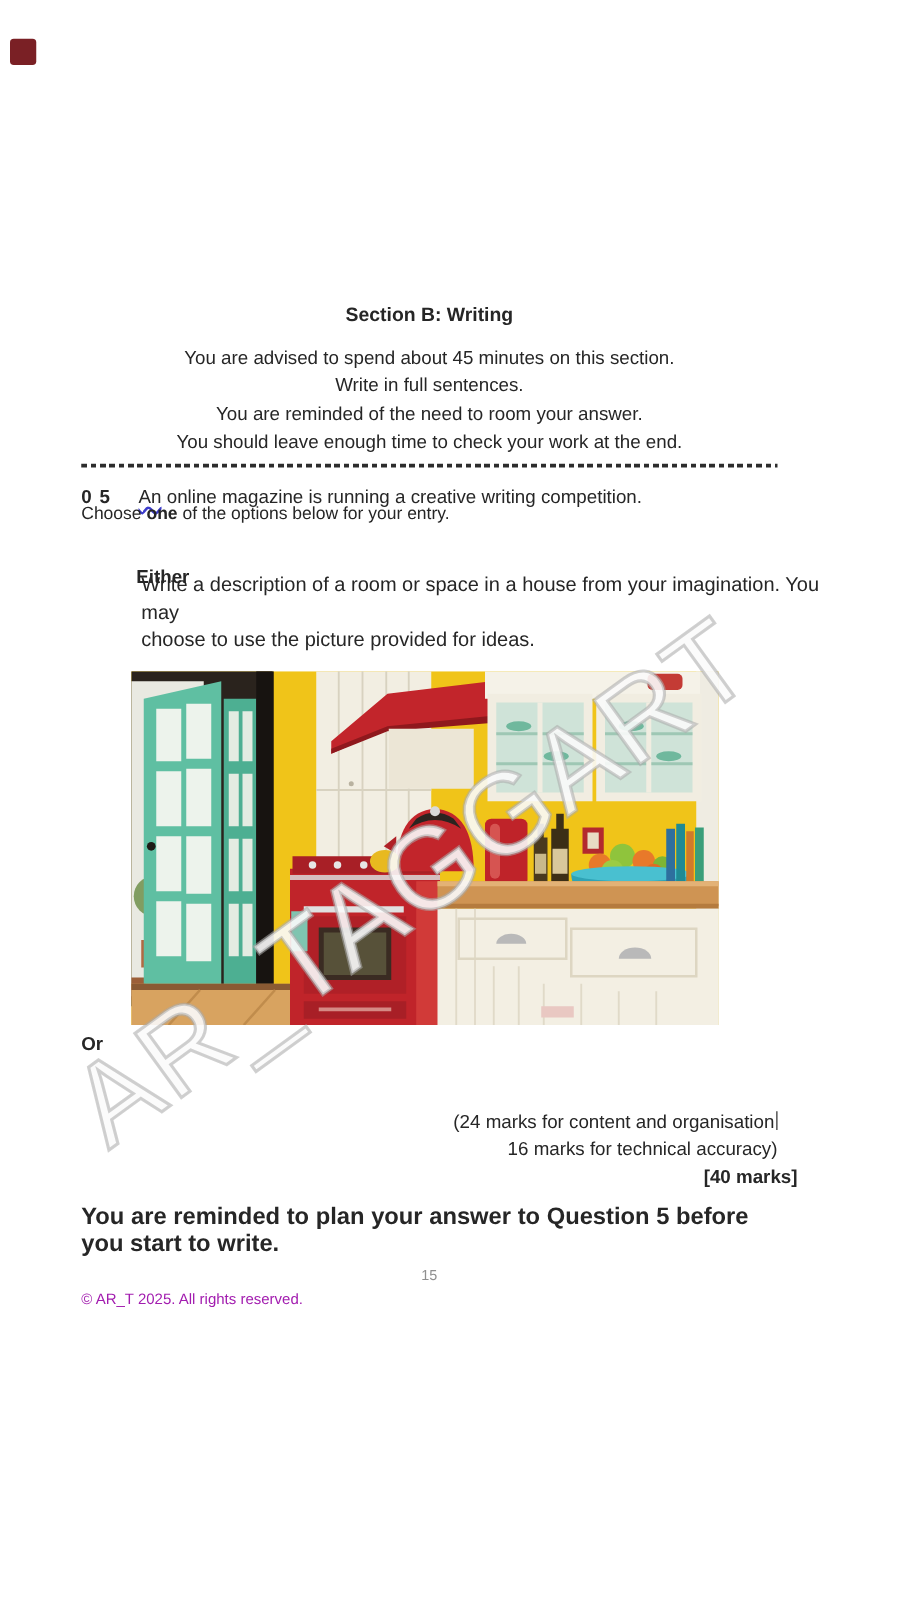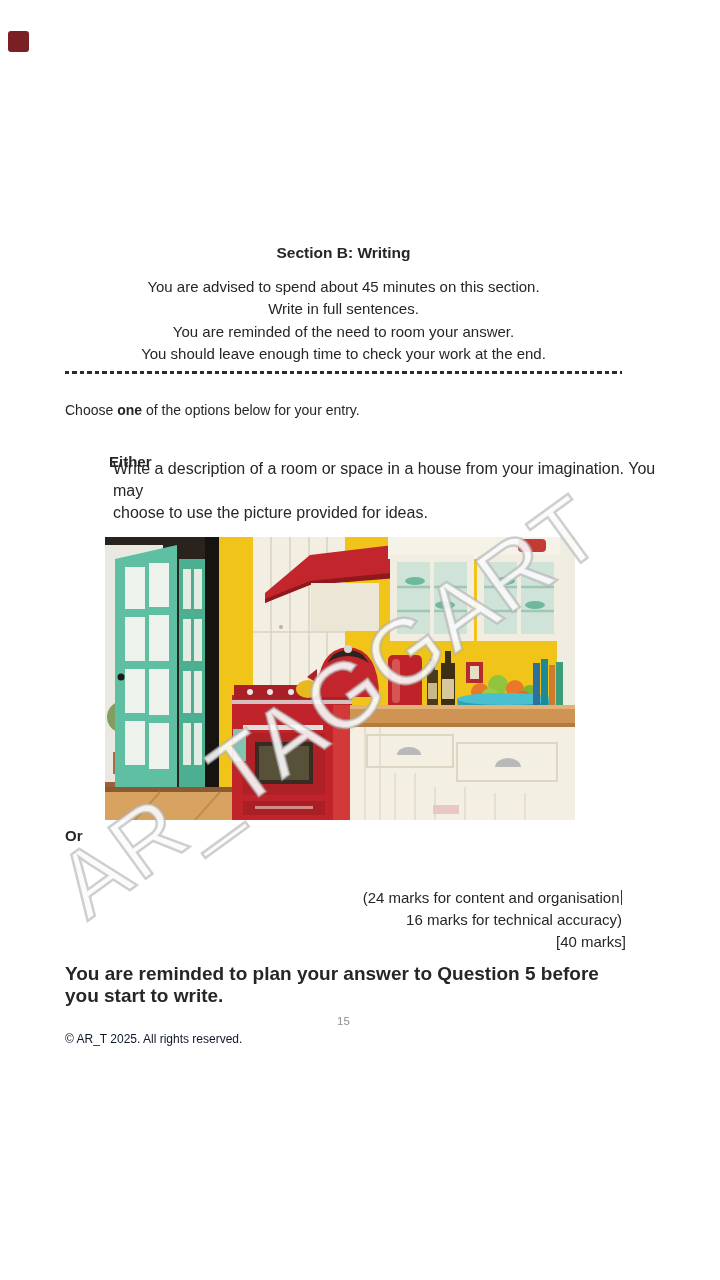--- a/index.html
+++ b/index.html
@@ -17,25 +17,25 @@
   .qnum{font-weight:bold;margin-right:22px;letter-spacing:1px;}
   .misspelled{text-decoration:underline wavy #3c3ccc 1.8px;text-underline-offset:3px;text-decoration-skip-ink:none;}
   .choose{left:65px;top:402px;width:557px;font-size:14px;}
   .either{left:65px;top:453px;font-size:15px;font-weight:bold;margin-left:44px;}
   .para{left:65px;top:458px;width:557px;font-size:16px;line-height:22px;margin-left:48px;}
   .photo{left:105px;top:537px;width:470px;height:283px;}
   .orlabel{left:65px;top:827px;font-size:15px;font-weight:bold;}
   .ortext{left:65px;top:859px;width:557px;font-size:15px;}
   .marks1{left:65px;top:889px;width:557px;text-align:right;font-size:15px;}
   .marks2{left:65px;top:911px;width:557px;text-align:right;font-size:15px;}
-  .marks3{left:69px;top:933px;width:557px;text-align:right;font-size:15px;font-weight:normal;}
+  .marks3{left:81px;top:933px;width:557px;text-align:right;font-size:15px;font-weight:bold;}
   .cursor-bar{display:inline-block;width:1.5px;height:15px;background:#333;vertical-align:-2px;margin-left:1px;}
   .reminder{left:65px;top:963px;width:557px;font-size:19px;font-weight:bold;}
   .pagenum{left:65px;top:1015px;width:557px;text-align:center;font-size:11.5px;color:#8f8f8f;}
-  .copyright{left:65px;top:1032px;font-size:12px;color:#0f172a;}
+  .copyright{left:65px;top:1032px;font-size:12px;color:#a21caf;}
   .watermark{
     left:330px;top:706px;transform:translate(-50%,-50%) rotate(-36deg);
     font-size:92px;font-weight:500;letter-spacing:3px;white-space:nowrap;
     color:rgba(255,255,255,0.85);
     -webkit-text-stroke:2.5px rgba(172,172,172,0.55);
     text-shadow:0 0 1px rgba(165,165,165,0.35);
     z-index:5;pointer-events:none;
   }
 </style>
 </head>
@@ -49,20 +49,23 @@
 
   <div class="abs instructions">
     <div>You are advised to spend about 45 minutes on this section.</div>
     <div>Write in full sentences.</div>
     <div>You are reminded of the need to room your answer.</div>
     <div>You should leave enough time to check your work at the end.</div>
   </div>
 
   <div class="abs separator"></div>
 
+  <div class="abs qline">
+    <span class="qnum">0 5</span><span class="misspelled">An</span><span> online magazine is running a creative writing competition.</span>
+  </div>
 
   <div class="abs choose">
     <span>Choose </span><b>one</b><span> of the options below for your entry.</span>
   </div>
 
   <div class="abs either">Either</div>
 
   <div class="abs para">
     <div>Write a description of a room or space in a house from your imagination. You may</div>
     <div>choose to use the picture provided for ideas.</div>

